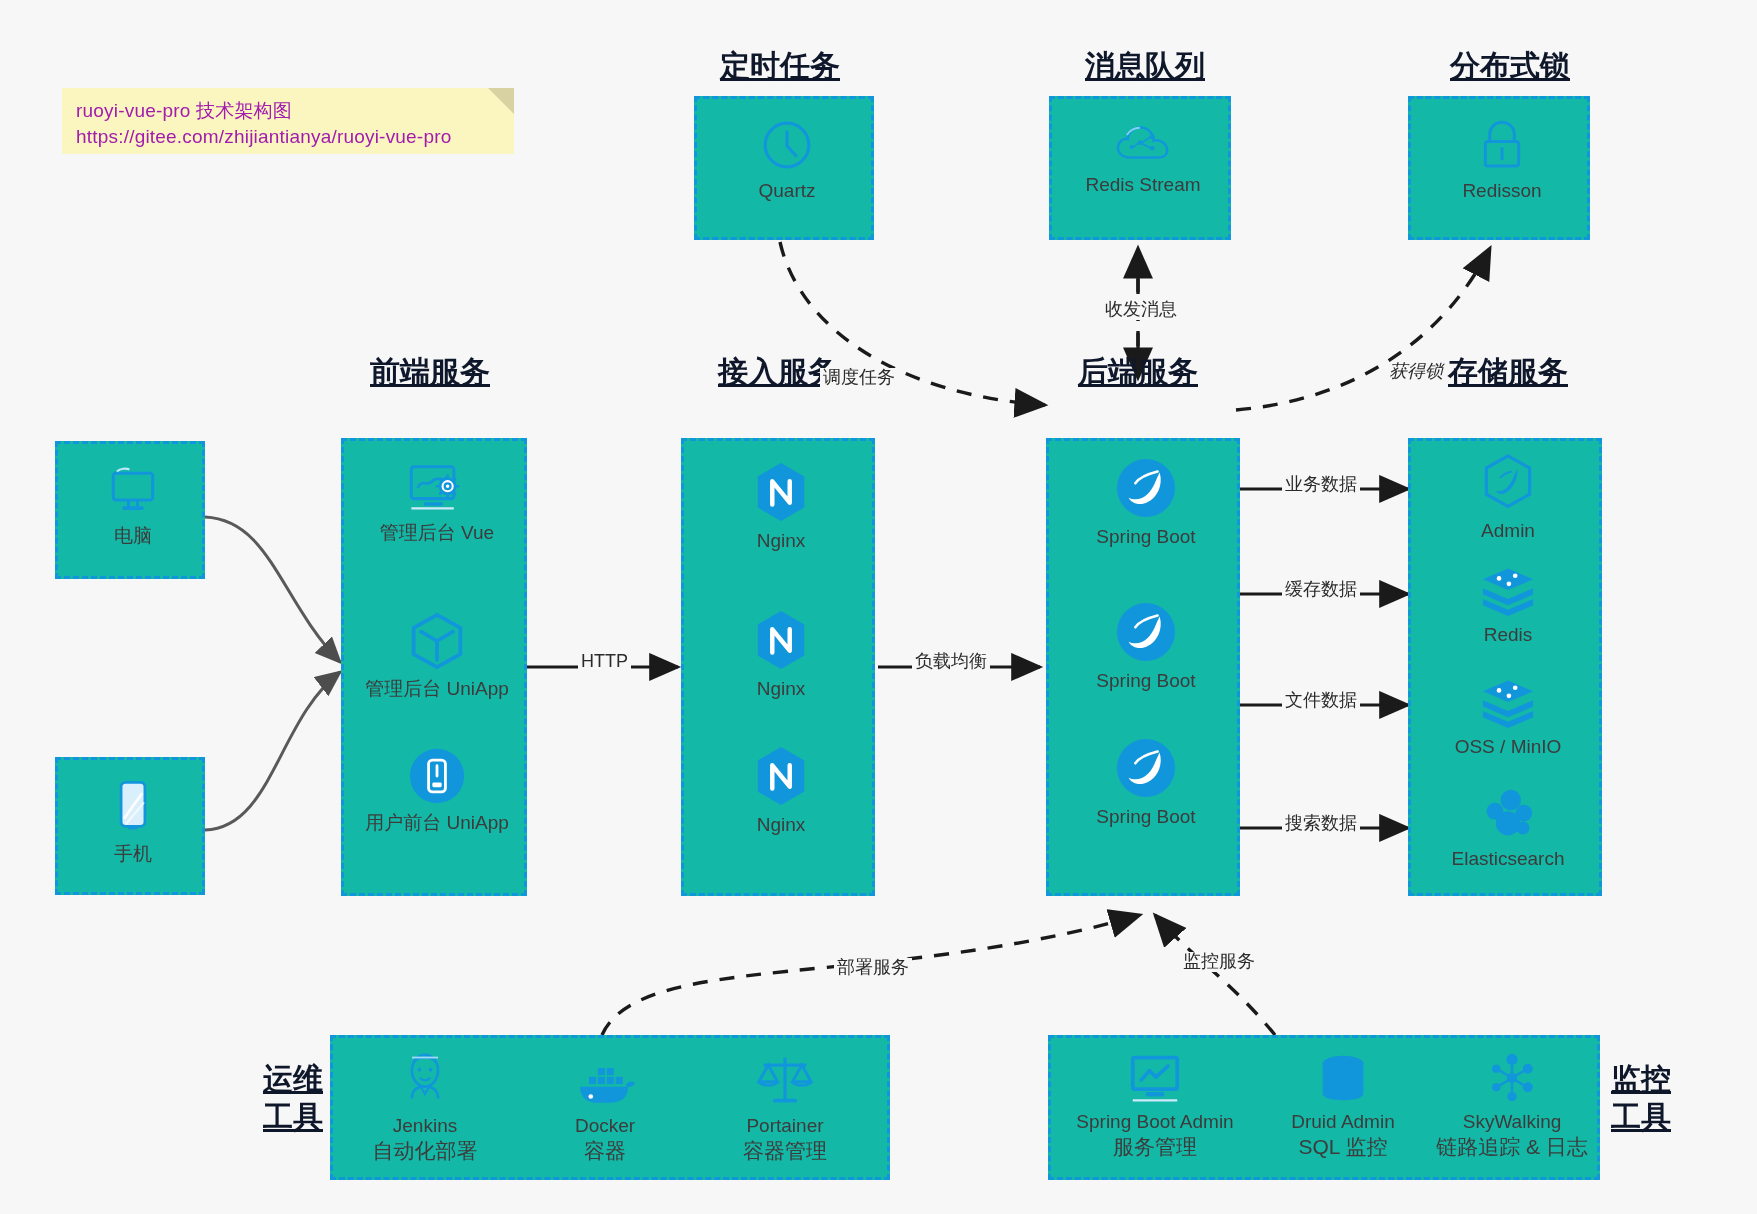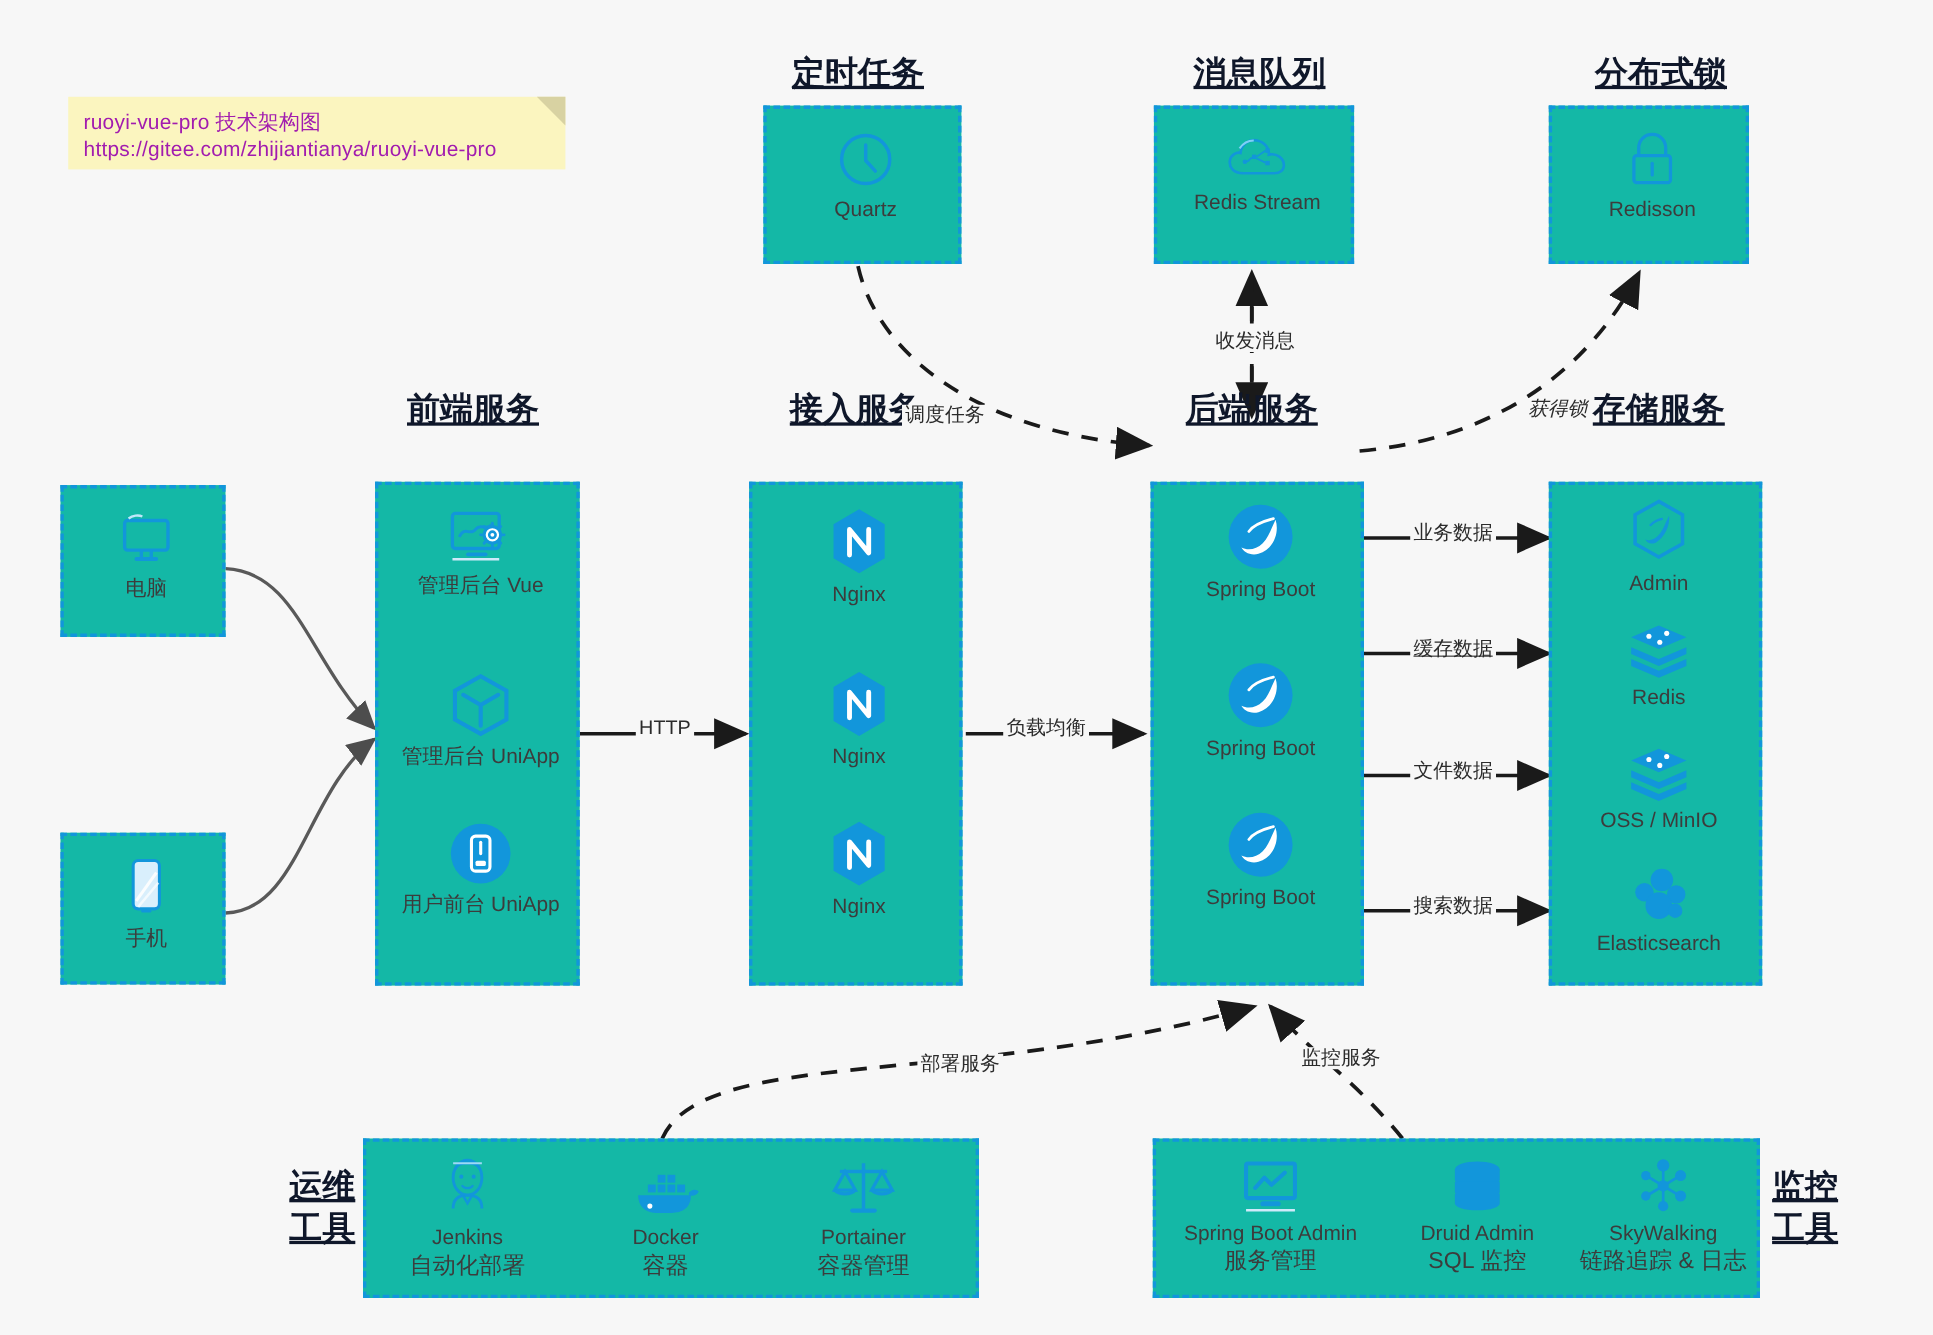--- a/index.html
+++ b/index.html
@@ -434,20 +434,20 @@
   </div>
 
   <div class="elabel" style="left:820px;top:368px;">调度任务</div>
   <div class="elabel" style="left:1102px;top:300px;">收发消息</div>
   <div class="elabel" style="left:1386px;top:362px;font-style:italic;">获得锁</div>
 
   <div class="elabel" style="left:578px;top:652px;">HTTP</div>
   <div class="elabel" style="left:912px;top:652px;">负载均衡</div>
 
   <div class="elabel" style="left:1282px;top:475px;">业务数据</div>
-  <div class="elabel" style="left:1282px;top:580px;text-decoration:underline;">缓存数据</div>
+  <div class="elabel" style="left:1282px;top:580px;">缓存数据</div>
   <div class="elabel" style="left:1282px;top:691px;">文件数据</div>
   <div class="elabel" style="left:1282px;top:814px;">搜索数据</div>
 
   <div class="elabel" style="left:834px;top:958px;">部署服务</div>
   <div class="elabel" style="left:1180px;top:952px;">监控服务</div>
 
 </div>
 
 </body></html>

